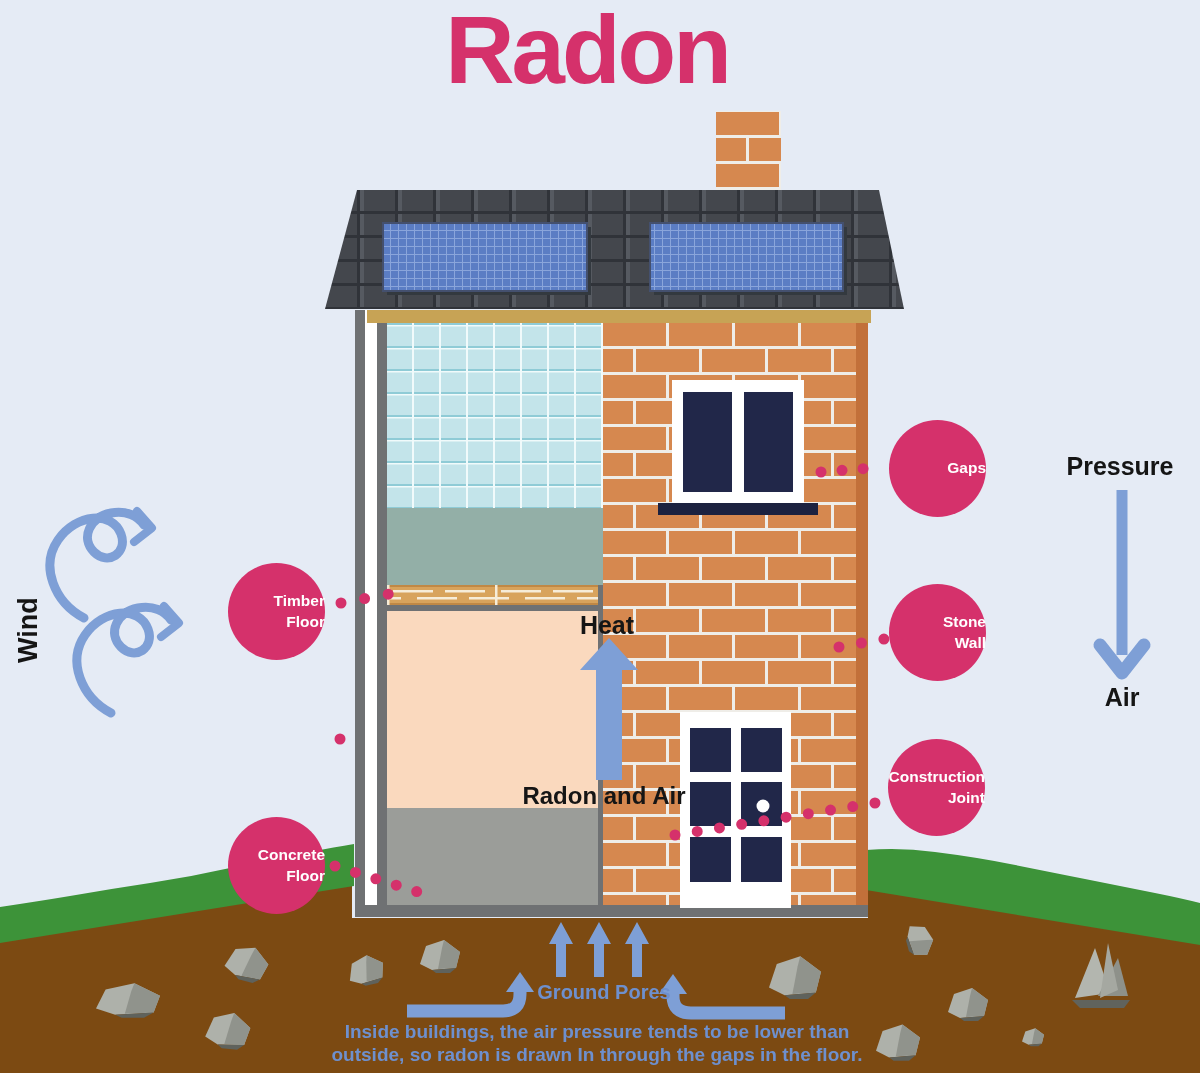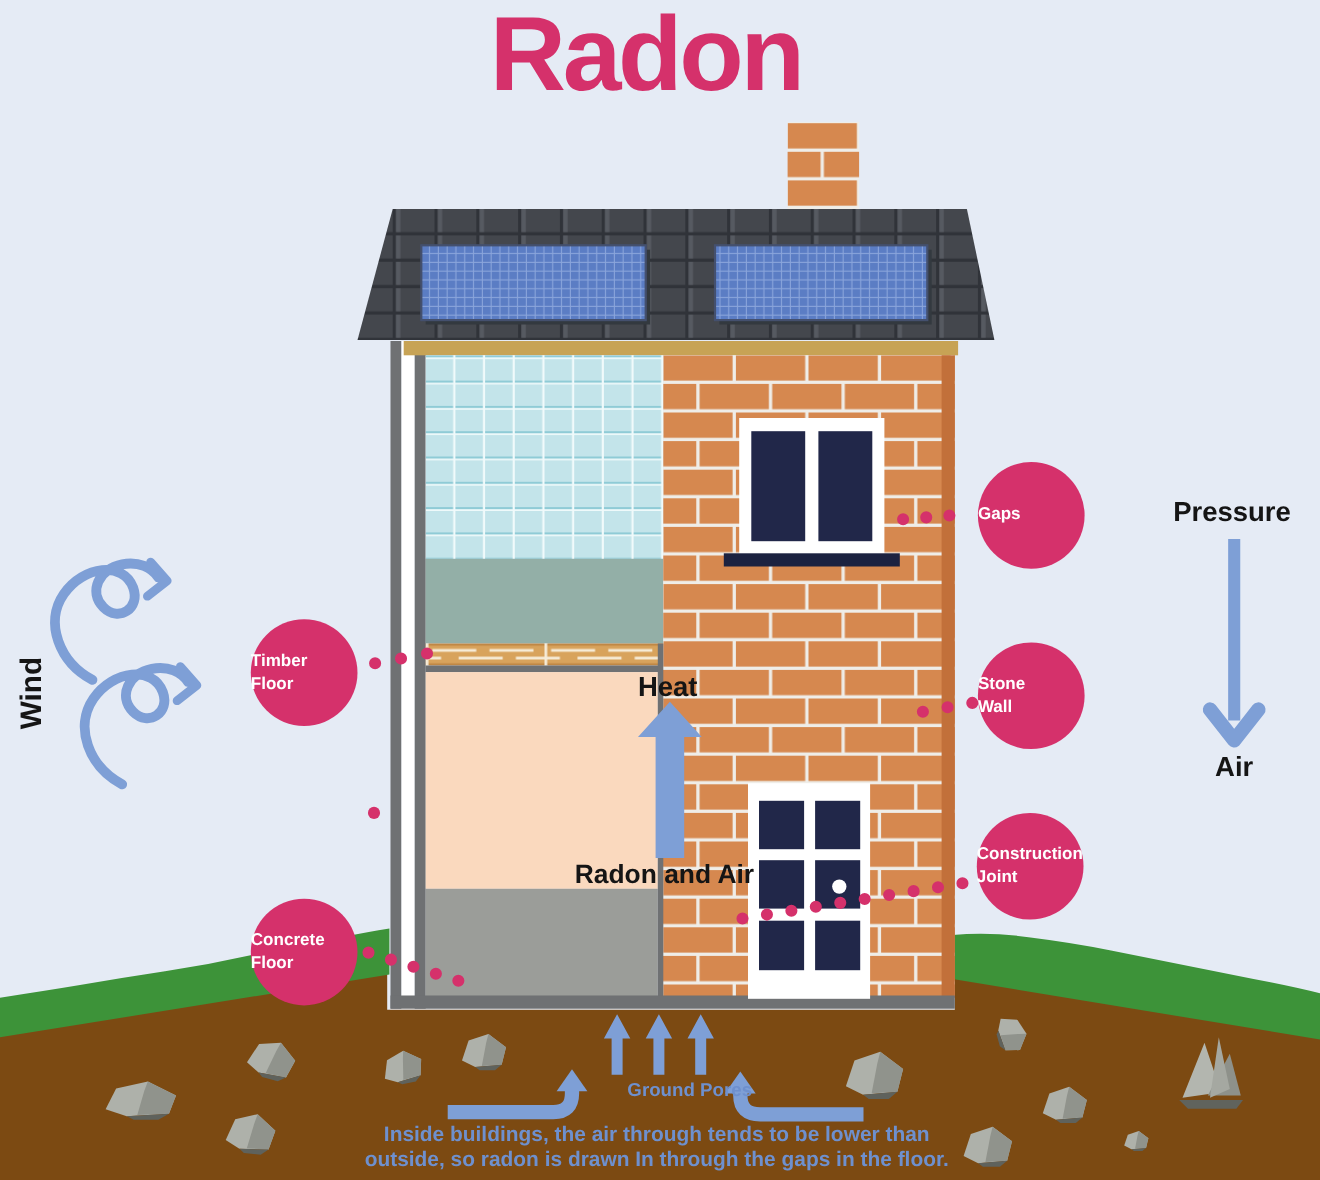--- a/index.html
+++ b/index.html
@@ -2,33 +2,33 @@
 <html><head>
 <meta charset="utf-8">
 <style>
   html,body{margin:0;padding:0;background:#E5EBF5;}
   #scene{position:relative;width:1200px;height:1073px;overflow:hidden;background:#E5EBF5;
          font-family:"Liberation Sans", sans-serif;padding-left:32px;}
   #bg{position:absolute;left:0;top:0;z-index:1;}
   .title{position:absolute;left:367px;top:0px;width:440px;text-align:center;
          font-size:96px;font-weight:bold;color:#D5316B;letter-spacing:-3px;line-height:1.05;z-index:6;}
   .callout{position:absolute;width:97px;height:97px;border-radius:50%;background:#D5316B;color:#FFFFFF;
-           display:flex;flex-direction:column;align-items:flex-start;justify-content:center;
+           display:flex;flex-direction:column;align-items:flex-end;justify-content:center;
            font-weight:bold;font-size:15.5px;line-height:1.3;text-align:center;z-index:5;}
   .callout span{display:block;}
   .lbl{position:absolute;font-weight:bold;color:#151515;text-align:center;z-index:6;}
   .blue{color:#6E90CE;}
   .wind{left:-32px;top:613px;width:120px;height:34px;transform:rotate(-90deg);
         font-size:27px;line-height:34px;}
   .pressure{left:1020px;top:452px;width:200px;font-size:25px;}
   .air{left:1072px;top:683px;width:100px;font-size:25px;}
   .heat{left:547px;top:611px;width:120px;font-size:25px;}
   .rg1{left:474px;top:782px;width:260px;font-size:24px;}
   .rg2{left:474px;top:809px;width:260px;font-size:24px;}
-  .pores{left:547px;top:981px;width:160px;font-size:17px;}
+  .pores{left:524px;top:981px;width:160px;font-size:20px;}
   .cap1{left:297px;top:1021px;width:600px;font-size:19px;}
   .cap2{left:297px;top:1044px;width:600px;font-size:19px;}
 </style>
 </head>
 <body>
 
 <div id="scene">
 
 <svg id="bg" width="1200" height="1073" viewBox="0 0 1200 1073">
   <defs>
@@ -210,16 +210,16 @@
     <span>Stone</span>
     <span>Wall</span>
   </div>
 
   <div class="lbl wind">Wind</div>
   <div class="lbl pressure">Pressure</div>
   <div class="lbl air">Air</div>
   <div class="lbl heat">Heat</div>
   <div class="lbl rg1">Radon and Air</div>
   <div class="lbl blue pores">Ground Pores</div>
-  <div class="lbl blue cap1">Inside buildings, the air through tends to be lower than</div>
+  <div class="lbl blue cap1">Inside buildings, the air pressure tends to be lower than</div>
   <div class="lbl blue cap2">outside, so radon is drawn In through the gaps in the floor.</div>
 
 </div>
 
 </body></html>

